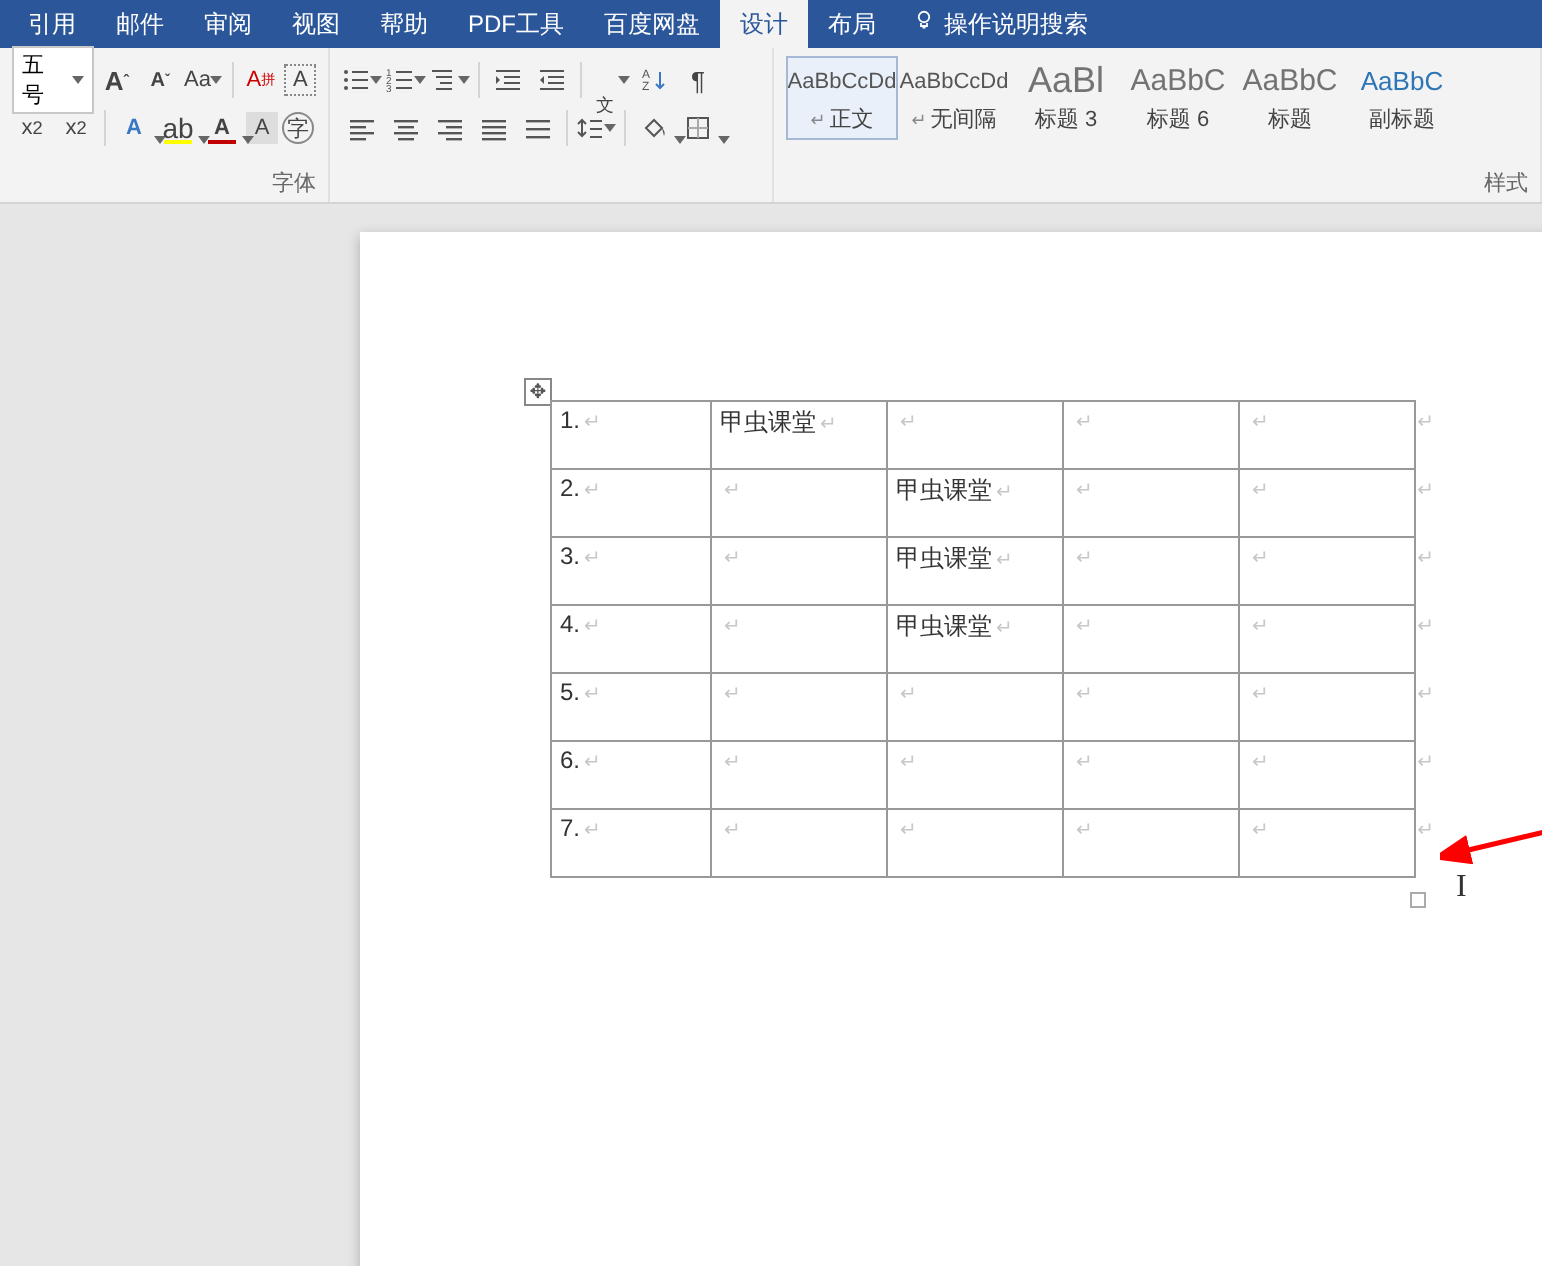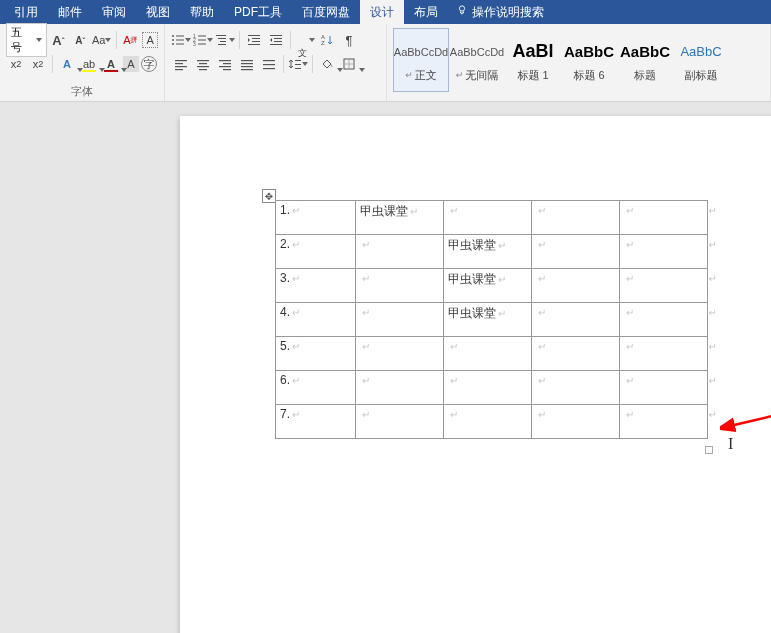--- a/index.html
+++ b/index.html
@@ -6,38 +6,38 @@
     body { font-family: "Microsoft YaHei", "Segoe UI", sans-serif; font-size: 12px; background: #e6e6e6; width: 771px; height: 633px; overflow: hidden; position: relative; }
     
     .ribbon-tabs { background: #2b579a; color: #fff; height: 24px; display: flex; align-items: center; padding-left: 4px; }
     .ribbon-tabs .tab { padding: 4px 10px; font-size: 12px; cursor: pointer; }
     .ribbon-tabs .tab.active { background: #f3f3f3; color: #2b579a; }
     .ribbon-tabs .tell-me { display: flex; gap: 4px; padding-left: 8px; }
     .ribbon-tabs .tell-me svg { width: 12px; height: 12px; }
     
     .ribbon { background: #f3f3f3; border-bottom: 1px solid #d4d4d4; height: 78px; display: flex; position: relative; }
     .ribbon-group { border-right: 1px solid #e1e1e1; padding: 4px 6px 2px; display: flex; flex-direction: column; justify-content: space-between; }
-    .ribbon-group-label { text-align: center; font-size: 11px; color: #666; padding-top: 2px; }
+    .ribbon-group-label { text-align: right; font-size: 11px; color: #666; padding-top: 2px; }
     
     .font-group { width: 165px; }
     .font-row1, .font-row2 { display: flex; align-items: center; gap: 2px; height: 24px; }
     .font-size-box { border: 1px solid #c8c8c8; background: #fff; padding: 1px 4px; font-size: 11px; display: flex; align-items: center; }
     .font-size-box .caret { margin-left: 3px; }
     .btn-sm { width: 20px; height: 20px; display: inline-flex; align-items: center; justify-content: center; font-size: 11px; color: #444; cursor: pointer; }
     .sep { width: 1px; height: 18px; background: #d4d4d4; margin: 0 2px; }
     
     .para-group { width: 222px; }
     .para-row { display: flex; align-items: center; gap: 2px; height: 24px; }
     
     .styles-group { flex: 1; }
     .styles-gallery { display: flex; gap: 0; }
-    .style-item { width: 56px; height: 64px; border: 1px solid transparent; display: flex; flex-direction: column; align-items: center; justify-content: center; cursor: pointer; padding: 2px; }
+    .style-item { width: 56px; height: 42px; border: 1px solid transparent; display: flex; flex-direction: column; align-items: center; justify-content: center; cursor: pointer; padding: 2px; }
     .style-item.selected { border-color: #a5b8d6; background: #eaf0fa; }
     .style-preview { font-size: 11px; color: #555; height: 28px; display: flex; align-items: center; overflow: hidden; white-space: nowrap; }
-    .style-preview.big { font-size: 18px; color: #000000; font-weight: bold; }
+    .style-preview.big { font-size: 18px; color: #737373; }
     .style-preview.blue-u { color: #2e75b6; font-size: 13px; }
     .style-name { font-size: 11px; color: #444; margin-top: 2px; display: flex; align-items: center; gap: 2px; }
     .style-name .mark { font-size: 9px; color: #888; }
     
     .document-area { position: absolute; top: 102px; left: 0; right: 0; bottom: 0; background: #e6e6e6; overflow: hidden; }
     .page { position: absolute; left: 180px; top: 14px; width: 600px; height: 520px; background: #fff; box-shadow: 0 2px 6px rgba(0,0,0,0.25); }
     
     .table-anchor { position: absolute; left: 82px; top: 73px; width: 14px; height: 14px; border: 1px solid #888; display: flex; align-items: center; justify-content: center; font-size: 10px; background: #fff; color: #555; cursor: move; }
     
     .doc-table { position: absolute; left: 95px; top: 84px; border-collapse: collapse; }
@@ -95,21 +95,21 @@
         <span class="sep"></span>
         <span class="btn-sm" style="color:#c00;">A<span style="font-size:7px;">拼</span></span>
         <span class="btn-sm" style="border:1px dotted #888;width:16px;height:16px;">A</span>
       </div>
       <div class="font-row2">
         <span class="btn-sm">x<sup>2</sup></span>
         <span class="btn-sm">x<sub>2</sub></span>
         <span class="sep"></span>
         <span class="btn-sm icon-stack" style="color:#3b78c4;font-weight:bold;">A<span class="caret" style="position:absolute;right:-6px;bottom:2px;"></span></span>
         <span class="btn-sm icon-stack">
-            <span style="font-size:11px;">ab</span>
+            <span style="font-size:14px;">ab</span>
             <span class="underline-bar" style="background:#ffff00;"></span>
             <span class="caret" style="position:absolute;right:-6px;bottom:2px;"></span>
           </span>
         <span class="btn-sm icon-stack">
             <span style="font-weight:bold;">A</span>
             <span class="underline-bar" style="background:#c00000;"></span>
             <span class="caret" style="position:absolute;right:-6px;bottom:2px;"></span>
           </span>
         <span class="btn-sm" style="background:#ddd;width:16px;height:16px;">A</span>
         <span class="btn-sm" style="border:1px solid #888;border-radius:50%;width:16px;height:16px;">字</span>
@@ -266,35 +266,36 @@
       </div>
       <div class="style-item">
         <div class="style-preview">AaBbCcDd</div>
         <div class="style-name">
             <span class="mark">↵</span>
             <span>无间隔</span>
           </div>
       </div>
       <div class="style-item">
         <div class="style-preview big">AaBl</div>
-        <div class="style-name">标题 1</div>
+        <div class="style-name">标题 3</div>
       </div>
       <div class="style-item">
         <div class="style-preview big" style="font-size:15px;">AaBbC</div>
         <div class="style-name">标题 6</div>
       </div>
       <div class="style-item">
         <div class="style-preview big" style="font-size:15px;">AaBbC</div>
         <div class="style-name">标题</div>
       </div>
       <div class="style-item">
         <div class="style-preview blue-u">AaBbC</div>
         <div class="style-name">副标题</div>
       </div>
     </div>
+    <div class="ribbon-group-label">样式</div>
   </div>
 </div>
 
 <div class="document-area">
   <div class="page">
     <div class="table-anchor">✥</div>
     <table class="doc-table">
       <tbody id="tbody">
           <tr>
             <td class="col1">1.<span class="para-mark">↵</span></td>

